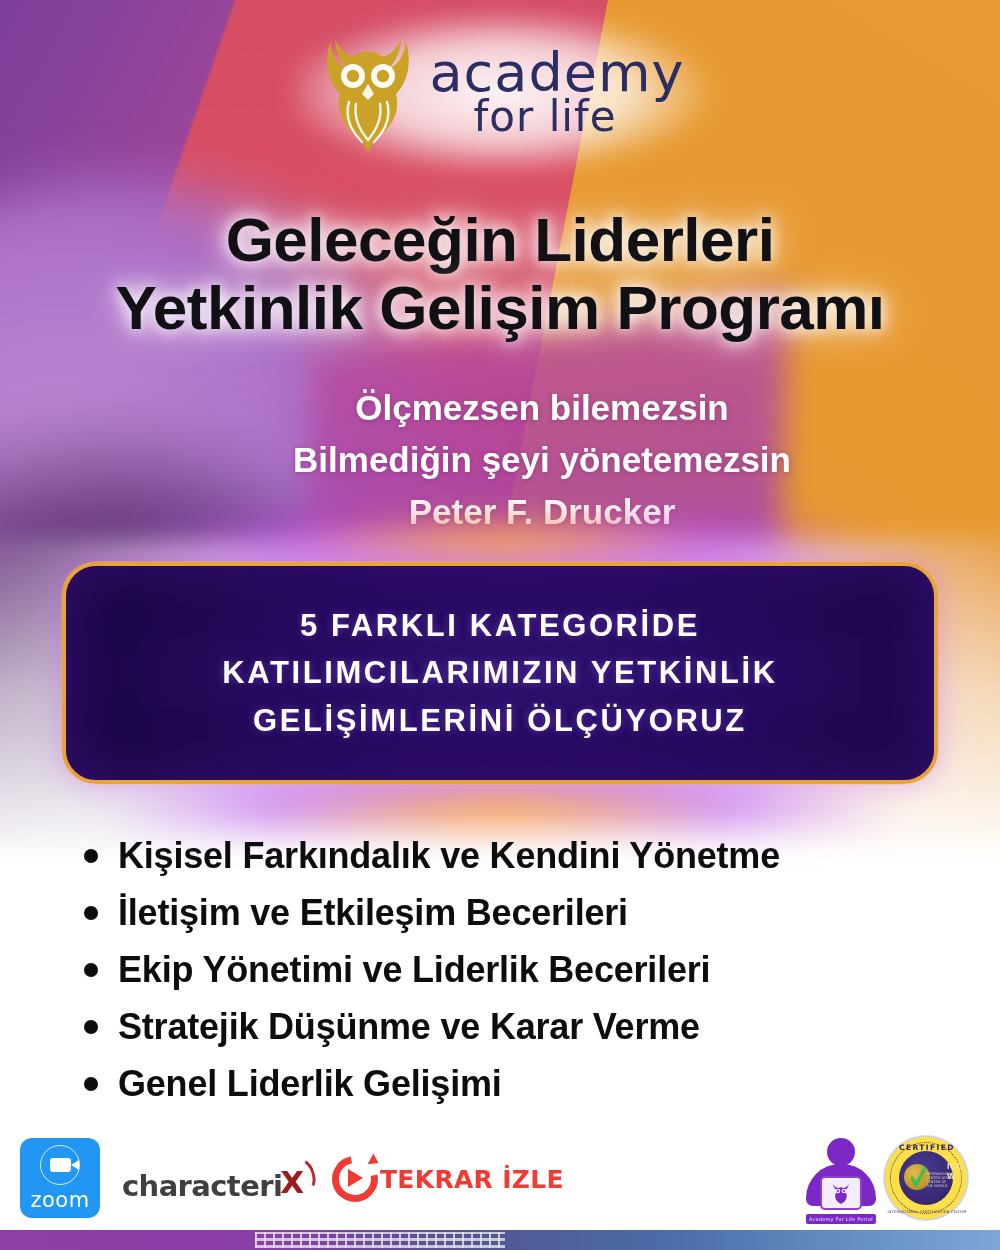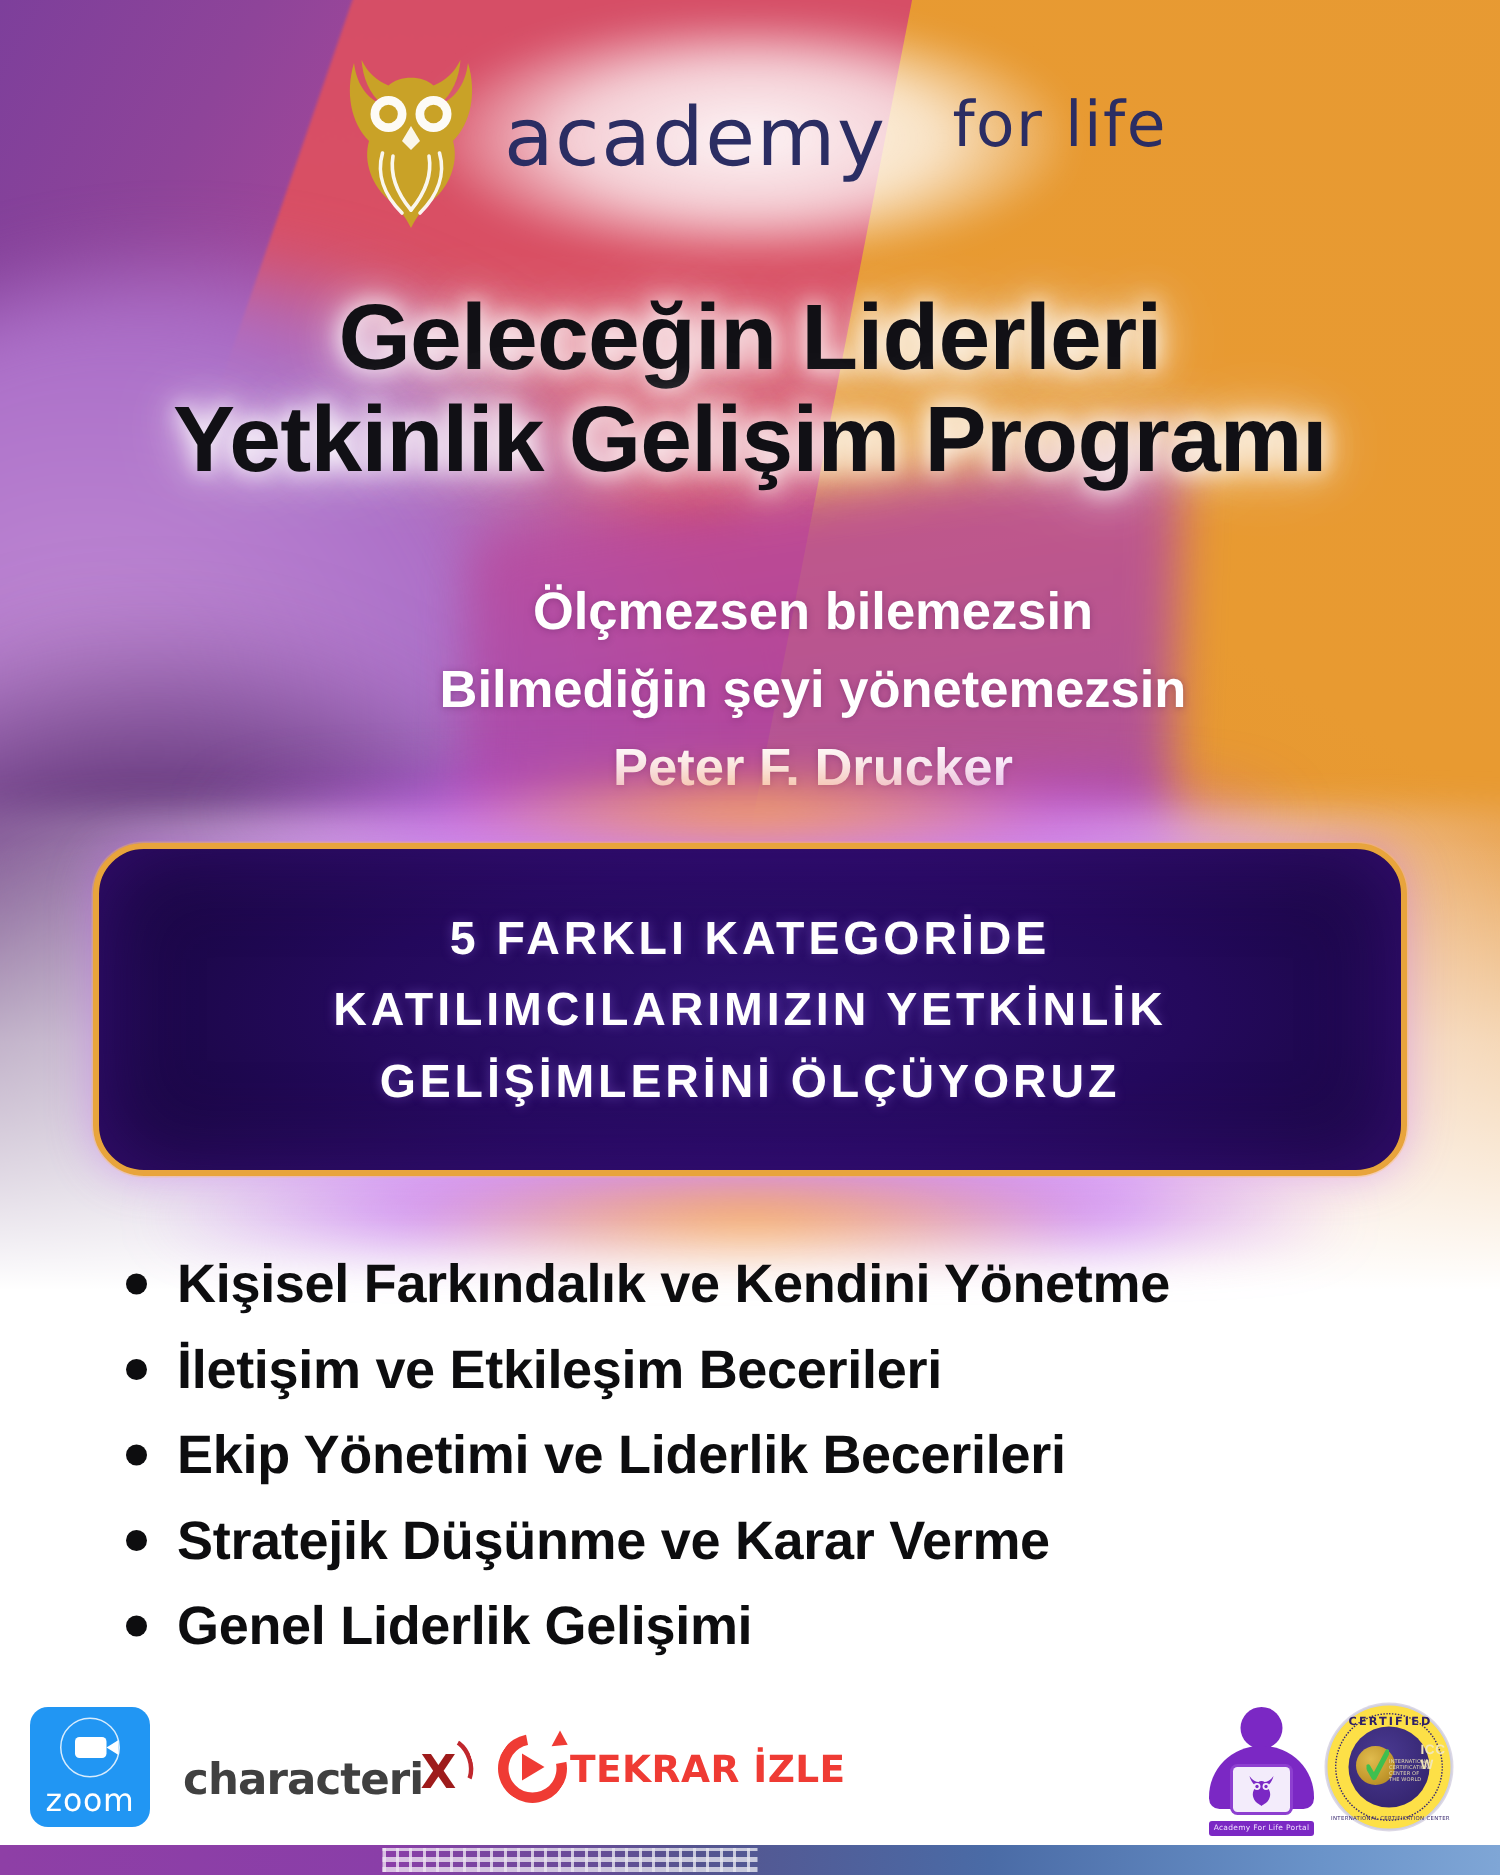--- a/index.html
+++ b/index.html
@@ -96,34 +96,34 @@
     position:absolute; left:0; top:26px; width:1000px; height:132px;
     display:flex; align-items:center; justify-content:center; gap:10px;
   }
   .logo-glow {
     position:absolute; left:50%; top:50%; transform:translate(-50%,-50%);
     width:420px; height:160px;
     background:radial-gradient(ellipse at center, rgba(255,255,255,.95) 0%, rgba(255,255,255,.72) 42%, rgba(255,255,255,0) 74%);
     filter:blur(10px);
   }
   .owl-mark { position:relative; width:104px; height:120px; }
-  .wordmark { position:relative; display:flex; flex-direction:row; line-height:.98; }
+  .wordmark { position:relative; display:flex; flex-direction:column; line-height:.98; }
   .wm-academy {
     font-size:54px; font-weight:400; color:#2b2d63; letter-spacing:1px;
     font-family:"DejaVu Sans", sans-serif;
   }
   .wm-forlife {
     font-size:42px; font-weight:400; color:#2b2d63; letter-spacing:1px;
     margin-left:44px; margin-top:-4px;
     font-family:"DejaVu Sans", sans-serif;
   }
 
   
   .headline {
-    position:absolute; left:0; top:192px; width:1000px;
+    position:absolute; left:0; top:206px; width:1000px;
     text-align:center;
     font-size:62px; font-weight:700; color:#111015;
     line-height:1.10; letter-spacing:-0.5px;
     text-shadow:
       0 0 14px rgba(255,255,255,.98),
       0 0 26px rgba(255,255,255,.92),
       0 0 44px rgba(255,255,255,.72);
   }
   .headline .l2 { display:block; }
 

